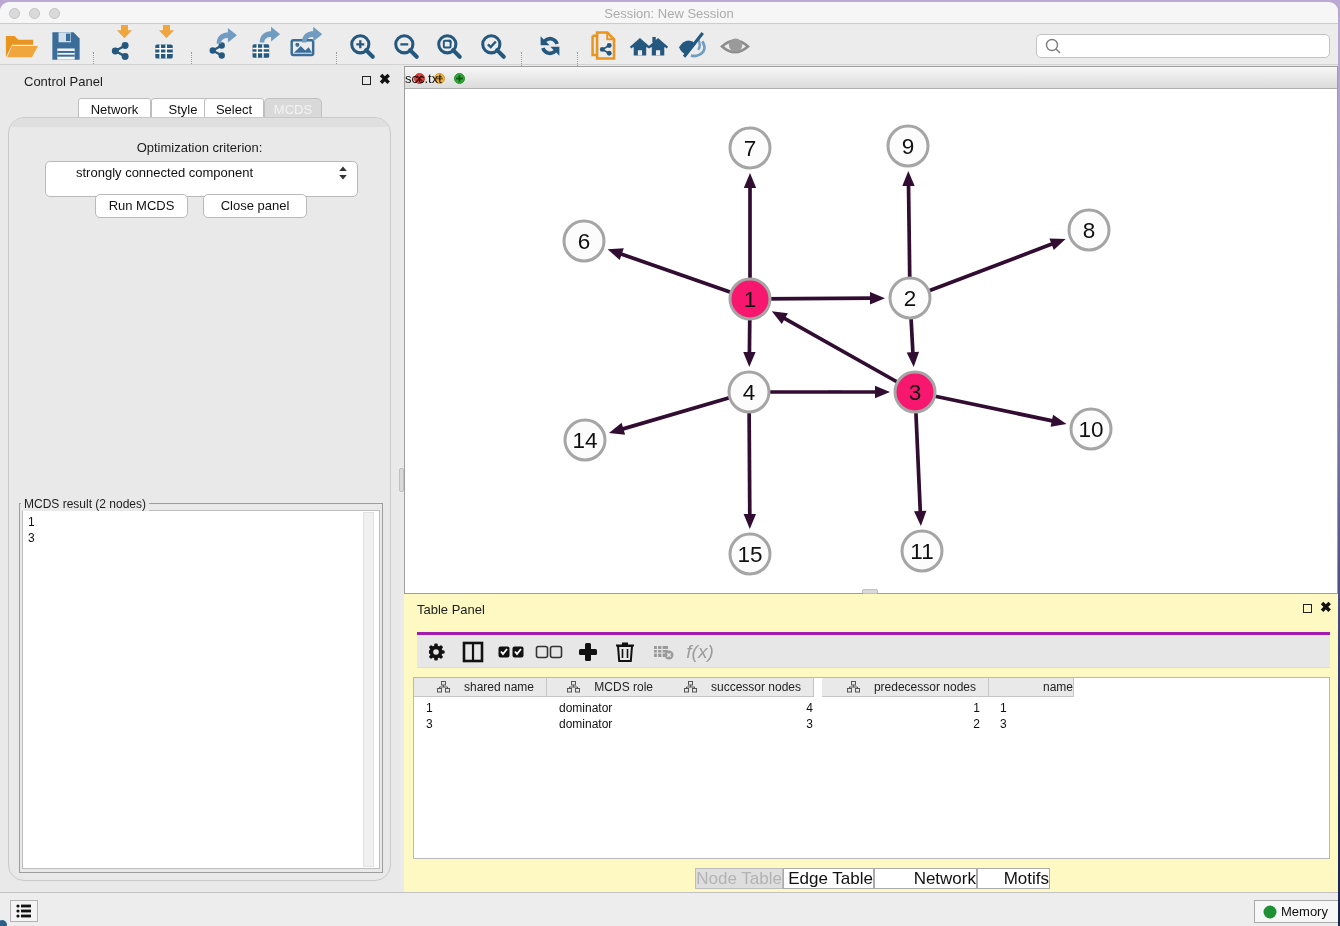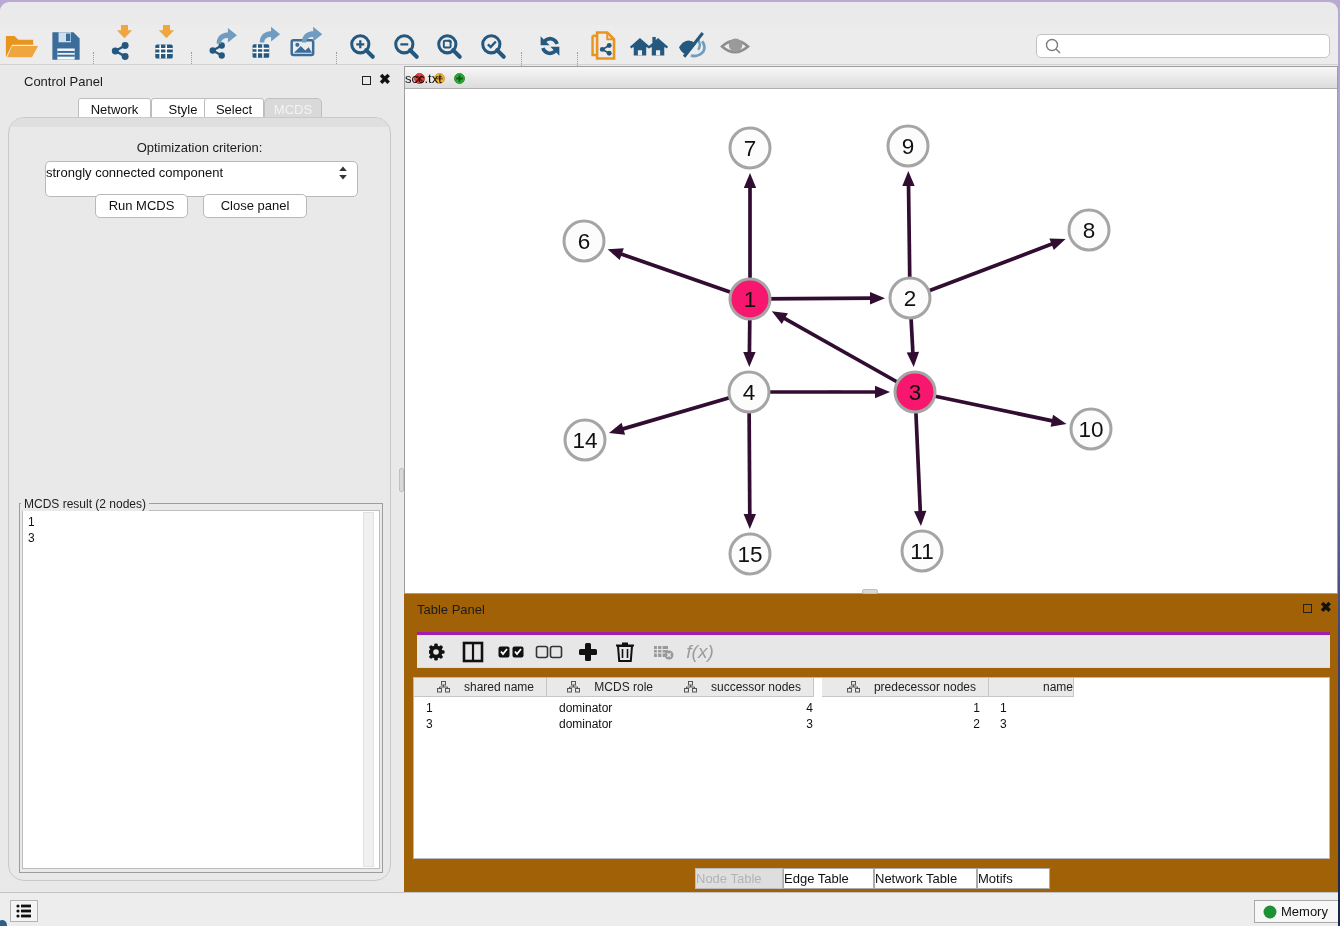--- a/index.html
+++ b/index.html
@@ -10,45 +10,51 @@
 #toolbar{position:absolute;left:0;top:23px;width:1338px;height:40px;background:#ececec;border-bottom:1px solid #d2d2d2}
 .tsep{position:absolute;top:27px;height:32px;width:0;border-left:1px dotted #9a9a9a}
 #searchbox{position:absolute;left:1036px;top:9px;width:294px;height:24px;background:#fff;border:1px solid #c3c3c3;border-radius:5px}
 #cpanel{position:absolute;left:0;top:63px;width:399px;height:827px;background:#e9e9e9}
 #cpanel .hdr{position:absolute;left:24px;top:9px;font-size:13px;color:#1c1c1c}
 .tab{position:absolute;top:33px;height:22px;background:#fff;border:1px solid #bdbdbd;border-radius:3px;font-size:13px;color:#111;text-align:center;line-height:21px}
 #tabmcds{background:#d9d9d9;color:#f3f3f3;border-radius:5px;border-color:#c0c0c0;height:24px}
 #tabpanel{position:absolute;left:8px;top:52px;width:383px;height:764px;border:1px solid #c9c9c9;border-radius:16px;background:#e9e9e9;overflow:hidden}
 #tabpanel .band{position:absolute;left:0;top:0;width:100%;height:9px;background:#dfdfdf}
 #optlabel{position:absolute;left:0;top:22px;width:100%;text-align:center;font-size:13px;color:#1c1c1c}
-#dropdown{position:absolute;left:36px;top:43px;width:313px;height:36px;background:#fff;border:1px solid #b9b9b9;border-radius:5px;font-size:13px;color:#111;line-height:22px;padding-left:0}
+#dropdown{position:absolute;left:36px;top:43px;width:313px;height:36px;background:#fff;border:1px solid #b9b9b9;border-radius:5px;font-size:13px;color:#111;line-height:22px;padding-left:30px}
 .btn{position:absolute;top:76px;height:24px;background:#fff;border:1px solid #b9b9b9;border-radius:5px;font-size:13px;color:#111;text-align:center;line-height:22px}
 #groupbox{position:absolute;left:10px;top:385px;width:364px;height:370px;border:1px solid #9d9d9d}
 #grouplabel{position:absolute;left:12px;top:379px;background:#e9e9e9;padding:0 3px;font-size:12px;color:#1c1c1c}
 #mlist{position:absolute;left:2px;top:6px;width:358px;height:359px;background:#fff;border:1px solid #bdbdbd;font-size:12px;color:#111}
 #mscroll{position:absolute;right:5px;top:1px;width:11px;height:355px;background:#f0f0f0;border:1px solid #e2e2e2}
 #netwin{position:absolute;left:404px;top:64px;width:934px;height:528px;border:1px solid #9e9e9e;background:#fff}
 #nettitle{position:absolute;left:0;top:0;width:100%;height:22px;background:linear-gradient(180deg,#f7f7f7,#dcdcdc);border-bottom:1px solid #aeaeae}
 #nettitle .t{position:absolute;top:4px;left:0;width:100%;font-size:13px;color:#111}
 .mac{position:absolute;top:5.5px;width:11px;height:11px;border-radius:50%}
-#tpanel{position:absolute;left:404px;top:592px;width:934px;height:298px;background:#a16207}
+#tpanel{position:absolute;left:404px;top:592px;width:934px;height:298px;background:#fef9c3}
 #tpanel .hdr{position:absolute;left:13px;top:8px;font-size:13px;color:#1c1c1c}
 #ttool{position:absolute;left:13px;top:38px;width:913px;height:36px;background:#e7e7e7;border-top:3px solid #a21caf;border-bottom:1px solid #dcdcdc}
 #tbl{position:absolute;left:9px;top:83px;width:917px;height:182px;background:#fff;border:1px solid #b9b9b9}
 .hcell{position:absolute;top:0;height:19px;background:#e9e9e9;border-right:1px solid #c6c6c6;border-bottom:1px solid #c6c6c6;font-size:12px;color:#222;text-align:right;line-height:18px}
 .rtxt{position:absolute;font-size:12px;color:#111;height:16px;line-height:16px}
-.btab{position:absolute;top:274px;height:21px;background:#fff;border:1px solid #ababab;font-size:13px;color:#111;text-align:left;line-height:20px}
+.btab{position:absolute;top:274px;height:21px;background:#fff;border:1px solid #ababab;font-size:17px;color:#111;text-align:right;line-height:20px}
 #statusbar{position:absolute;left:0;top:890px;width:1338px;height:34px;background:#ededed;border-top:1px solid #c2c2c2}
 #listbtn{position:absolute;left:10px;top:7px;width:28px;height:22px;background:#f4f4f4;border:1px solid #b3b3b3}
 #membtn{position:absolute;left:1254px;top:7px;width:89px;height:23px;background:#f7f7f7;border:1px solid #a9a9a9;font-size:13px;color:#111}
 .fl{position:absolute;width:9px;height:9px;border:1.5px solid #222}
 .cross{font-size:14px;color:#111;font-weight:bold}
 svg text{font-family:"Liberation Sans",sans-serif}
 </style></head><body>
 <div id="win">
+<div id="titlebar">
+ <div class="tl" style="left:8.5px"></div>
+      <div class="tl" style="left:28.5px"></div>
+      <div class="tl" style="left:48.5px"></div>
+ <div id="wtitle">Session: New Session</div>
+</div>
 <div id="toolbar">
  <div class="tsep" style="left:93px"></div>
       <div class="tsep" style="left:191px"></div>
       <div class="tsep" style="left:336px"></div>
  <div class="tsep" style="left:521px"></div>
       <div class="tsep" style="left:577px"></div>
  <svg width="780" height="40" style="position:absolute;left:0;top:0">
         <g transform="translate(22,21) scale(1.24)">
           <path d="M-13,9 L-13,-8 L-6,-8 L-3,-5 L9,-5 L9,-1 L-8,-1 Z" fill="#e8941f"></path>
 <path d="M-12,9 L-8,0 L13,0 L8,9 Z" fill="#f0a63c"></path>

